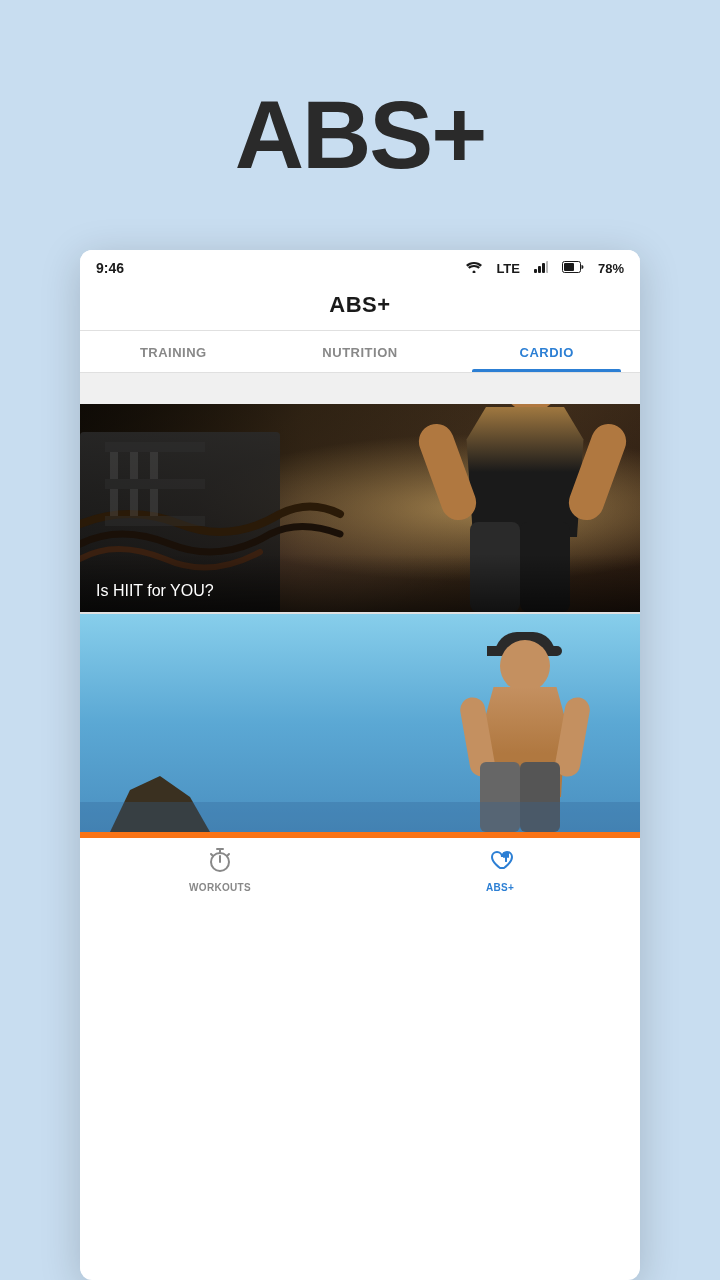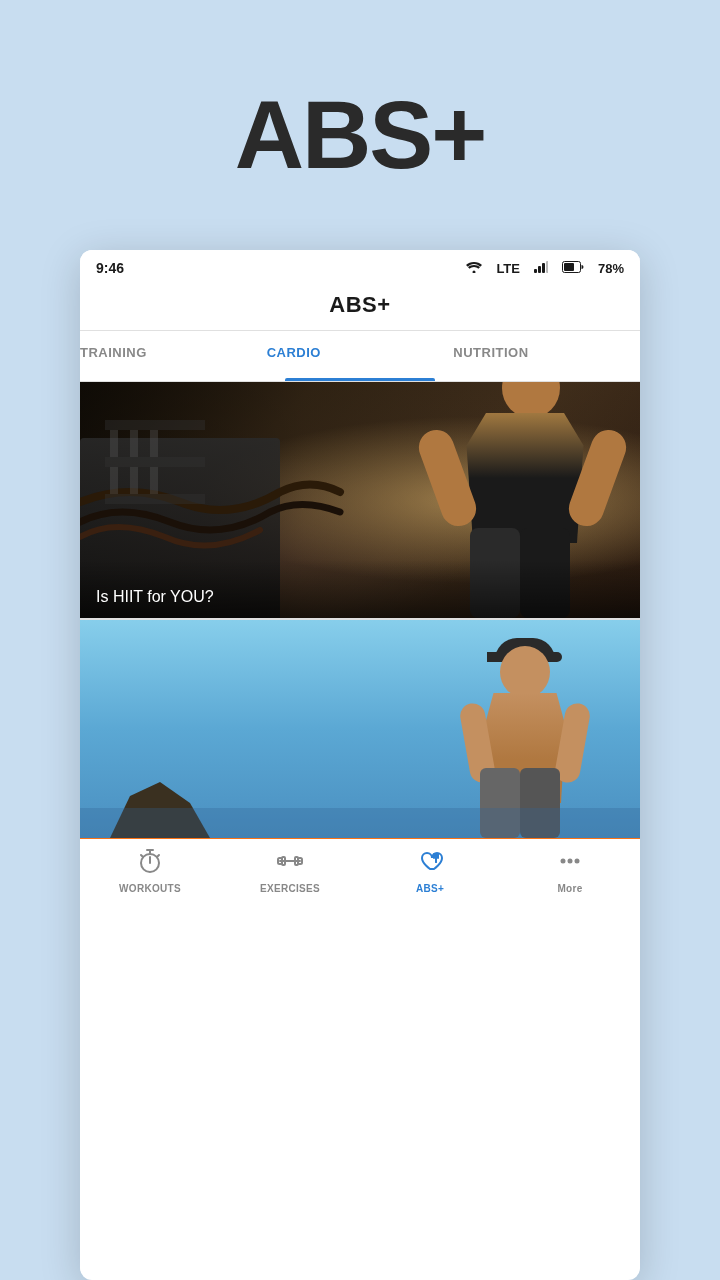--- a/index.html
+++ b/index.html
@@ -68,21 +68,22 @@
     }
 
     
     .nav-tabs {
       display: flex;
       background: #fff;
       border-bottom: 1px solid #e0e0e0;
     }
     .nav-tab {
       flex: 1;
-      padding: 14px 0 21px;
+      text-align: center;
+      padding: 14px 0 12px;
       font-size: 13px;
       font-weight: 600;
       color: #888;
       letter-spacing: 0.5px;
       position: relative;
       cursor: pointer;
     }
     .nav-tab.active {
       color: #2c7fd4;
     }
@@ -100,23 +101,24 @@
     
     .content-area {
       background: #f0f0f0;
       overflow: hidden;
     }
 
     
     .hero-card {
       position: relative;
       width: 100%;
-      height: 236px;
+      height: 208px;
       overflow: hidden;
       background: #0f172a;
+      margin-top: 31px;
     }
     .hero-image-gym {
       width: 100%;
       height: 100%;
       background:
         radial-gradient(ellipse at 70% 50%, #c8a060 0%, transparent 50%),
         radial-gradient(ellipse at 30% 70%, #5a4030 0%, transparent 40%),
         linear-gradient(135deg, #1a1208 0%, #3a2a18 30%, #4a3520 60%, #2a1a10 100%);
       position: relative;
     }
@@ -162,21 +164,21 @@
       left: 30px;
       width: 100px;
       height: 70px;
       background: #3a3020;
       clip-path: polygon(0% 100%, 20% 40%, 50% 20%, 80% 50%, 100% 100%);
     }
 
     
     .bottom-nav {
       background: #fff;
-      border-top: 1px solid #f97316;
+      border-top: 6px solid #f97316;
       display: flex;
       justify-content: space-around;
       align-items: center;
       padding: 8px 0 12px;
     }
     .bottom-nav-item {
       display: flex;
       flex-direction: column;
       align-items: center;
       gap: 4px;
@@ -243,22 +245,22 @@
       <span>78%</span>
     </div>
   </div>
 
   <div class="app-header">
     <span class="app-header-title">ABS+</span>
   </div>
 
   <div class="nav-tabs">
     <div class="nav-tab">TRAINING</div>
+    <div class="nav-tab">NUTRITION</div>
     <div class="nav-tab active">CARDIO</div>
-    <div class="nav-tab">NUTRITION</div>
   </div>
 
   <div class="content-area">
 
     <div class="hero-card">
       <div class="hero-image-gym">
         <div class="gym-overlay"></div>
 
         <div style="position:absolute;bottom:0;left:0;width:200px;height:180px;background:linear-gradient(180deg,#2a2a2a,#111);opacity:0.85;border-radius:4px 4px 0 0;"></div>
 
@@ -333,53 +335,31 @@
           <circle cx="14" cy="16" r="9"></circle>
           <path d="M14 16V10" stroke-linecap="round"></path>
           <path d="M11 3h6M14 3v4" stroke-linecap="round"></path>
           <path d="M5 8l1.5 1.5M23 8l-1.5 1.5" stroke-linecap="round"></path>
         </svg>
       </div>
       <span class="bottom-nav-label">WORKOUTS</span>
     </div>
 
 
-    <div class="bottom-nav-item">
-      <div class="bottom-nav-icon">
-        <svg class="nav-svg" viewBox="0 0 28 28" fill="none" stroke="#888" stroke-width="2">
-          <path d="M4 14h20" stroke-linecap="round"></path>
-          <rect x="2" y="11" width="4" height="6" rx="1.5"></rect>
-          <rect x="22" y="11" width="4" height="6" rx="1.5"></rect>
-          <rect x="6" y="10" width="3" height="8" rx="1"></rect>
-          <rect x="19" y="10" width="3" height="8" rx="1"></rect>
-        </svg>
-      </div>
-      <span class="bottom-nav-label">EXERCISES</span>
-    </div>
 
     <div class="bottom-nav-item active">
       <div class="bottom-nav-icon">
         <svg class="nav-svg" viewBox="0 0 28 28" fill="none">
 
           <path d="M14 22s-8-5.5-8-11a5 5 0 0110 0 5 5 0 0110 0c0 5.5-8 11-8 11l-2 0z" stroke="#2c7fd4" stroke-width="2" fill="none"></path>
           <line x1="20" y1="7" x2="20" y2="15" stroke="#2c7fd4" stroke-width="2" stroke-linecap="round"></line>
           <line x1="22" y1="7" x2="22" y2="11" stroke="#2c7fd4" stroke-width="2" stroke-linecap="round"></line>
           <line x1="18" y1="7" x2="18" y2="11" stroke="#2c7fd4" stroke-width="2" stroke-linecap="round"></line>
           <line x1="20" y1="11" x2="20" y2="15" stroke="#2c7fd4" stroke-width="2" stroke-linecap="round"></line>
         </svg>
       </div>
       <span class="bottom-nav-label">ABS+</span>
     </div>
 
-    <div class="bottom-nav-item">
-      <div class="bottom-nav-icon">
-        <svg class="nav-svg" viewBox="0 0 28 28" fill="#888">
-          <circle cx="7" cy="14" r="2.5"></circle>
-          <circle cx="14" cy="14" r="2.5"></circle>
-          <circle cx="21" cy="14" r="2.5"></circle>
-        </svg>
-      </div>
-      <span class="bottom-nav-label">More</span>
-    </div>
 
   </div>
 
 </div>
 
 </body></html>

